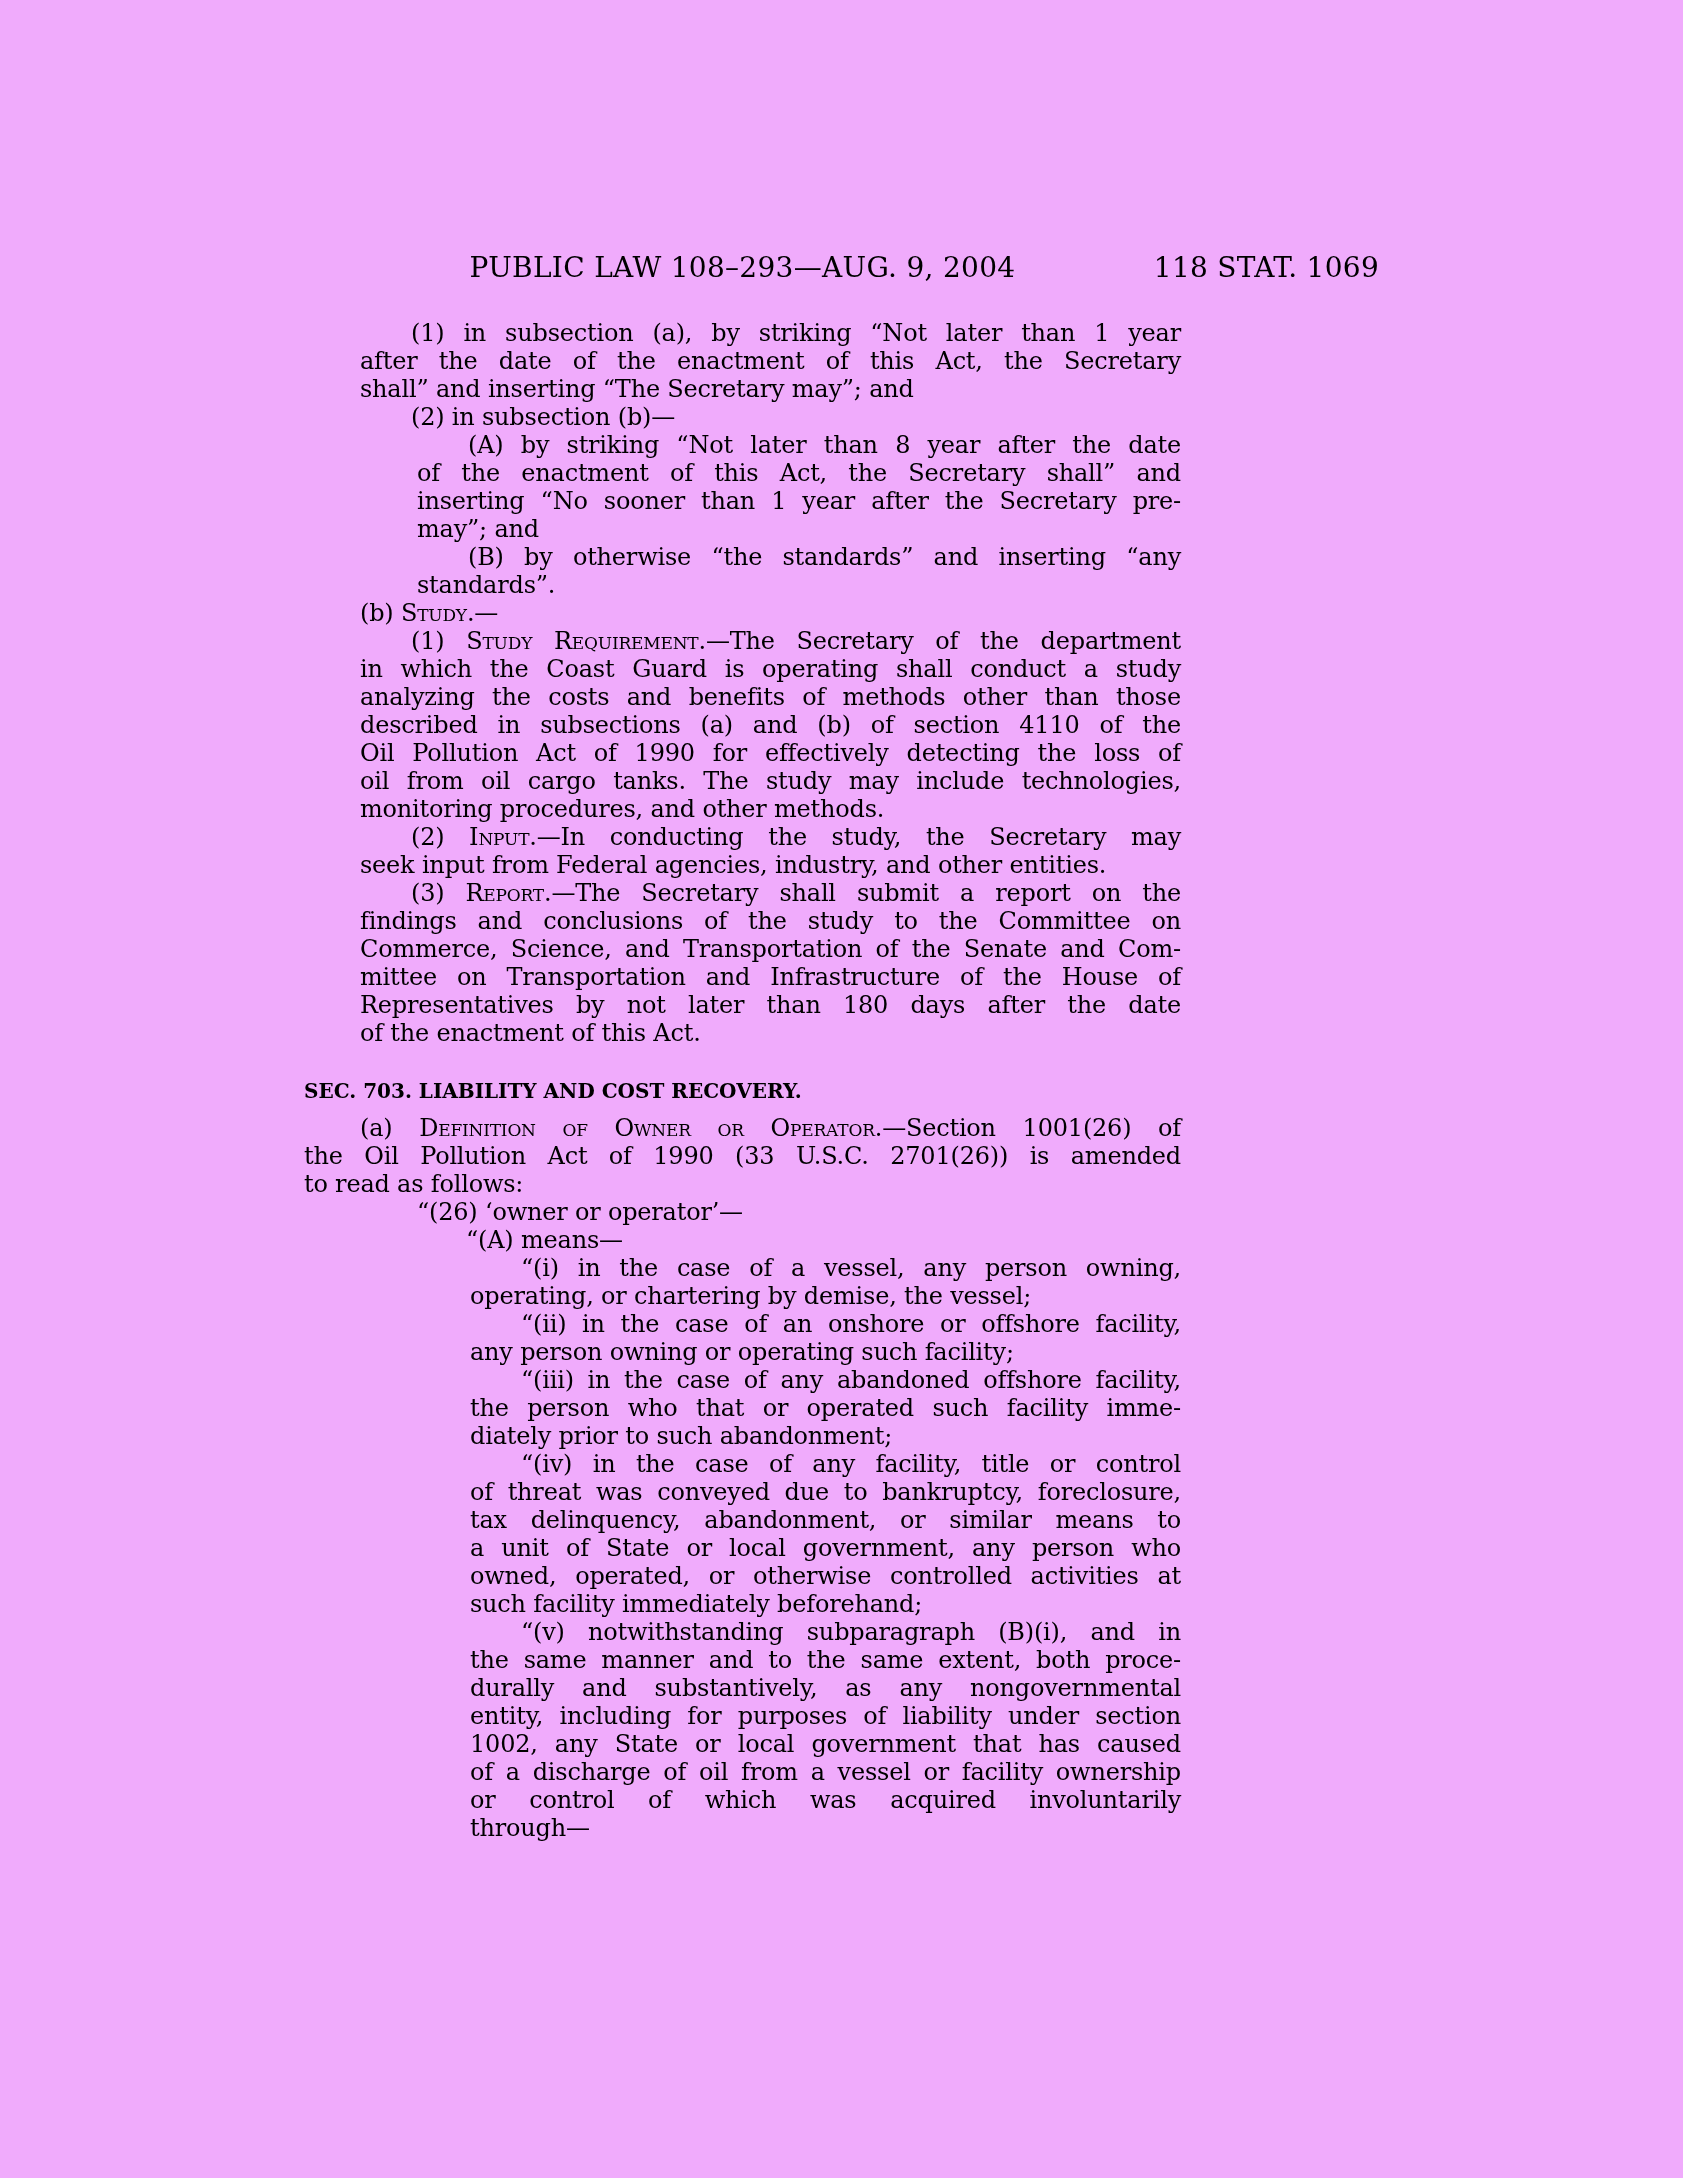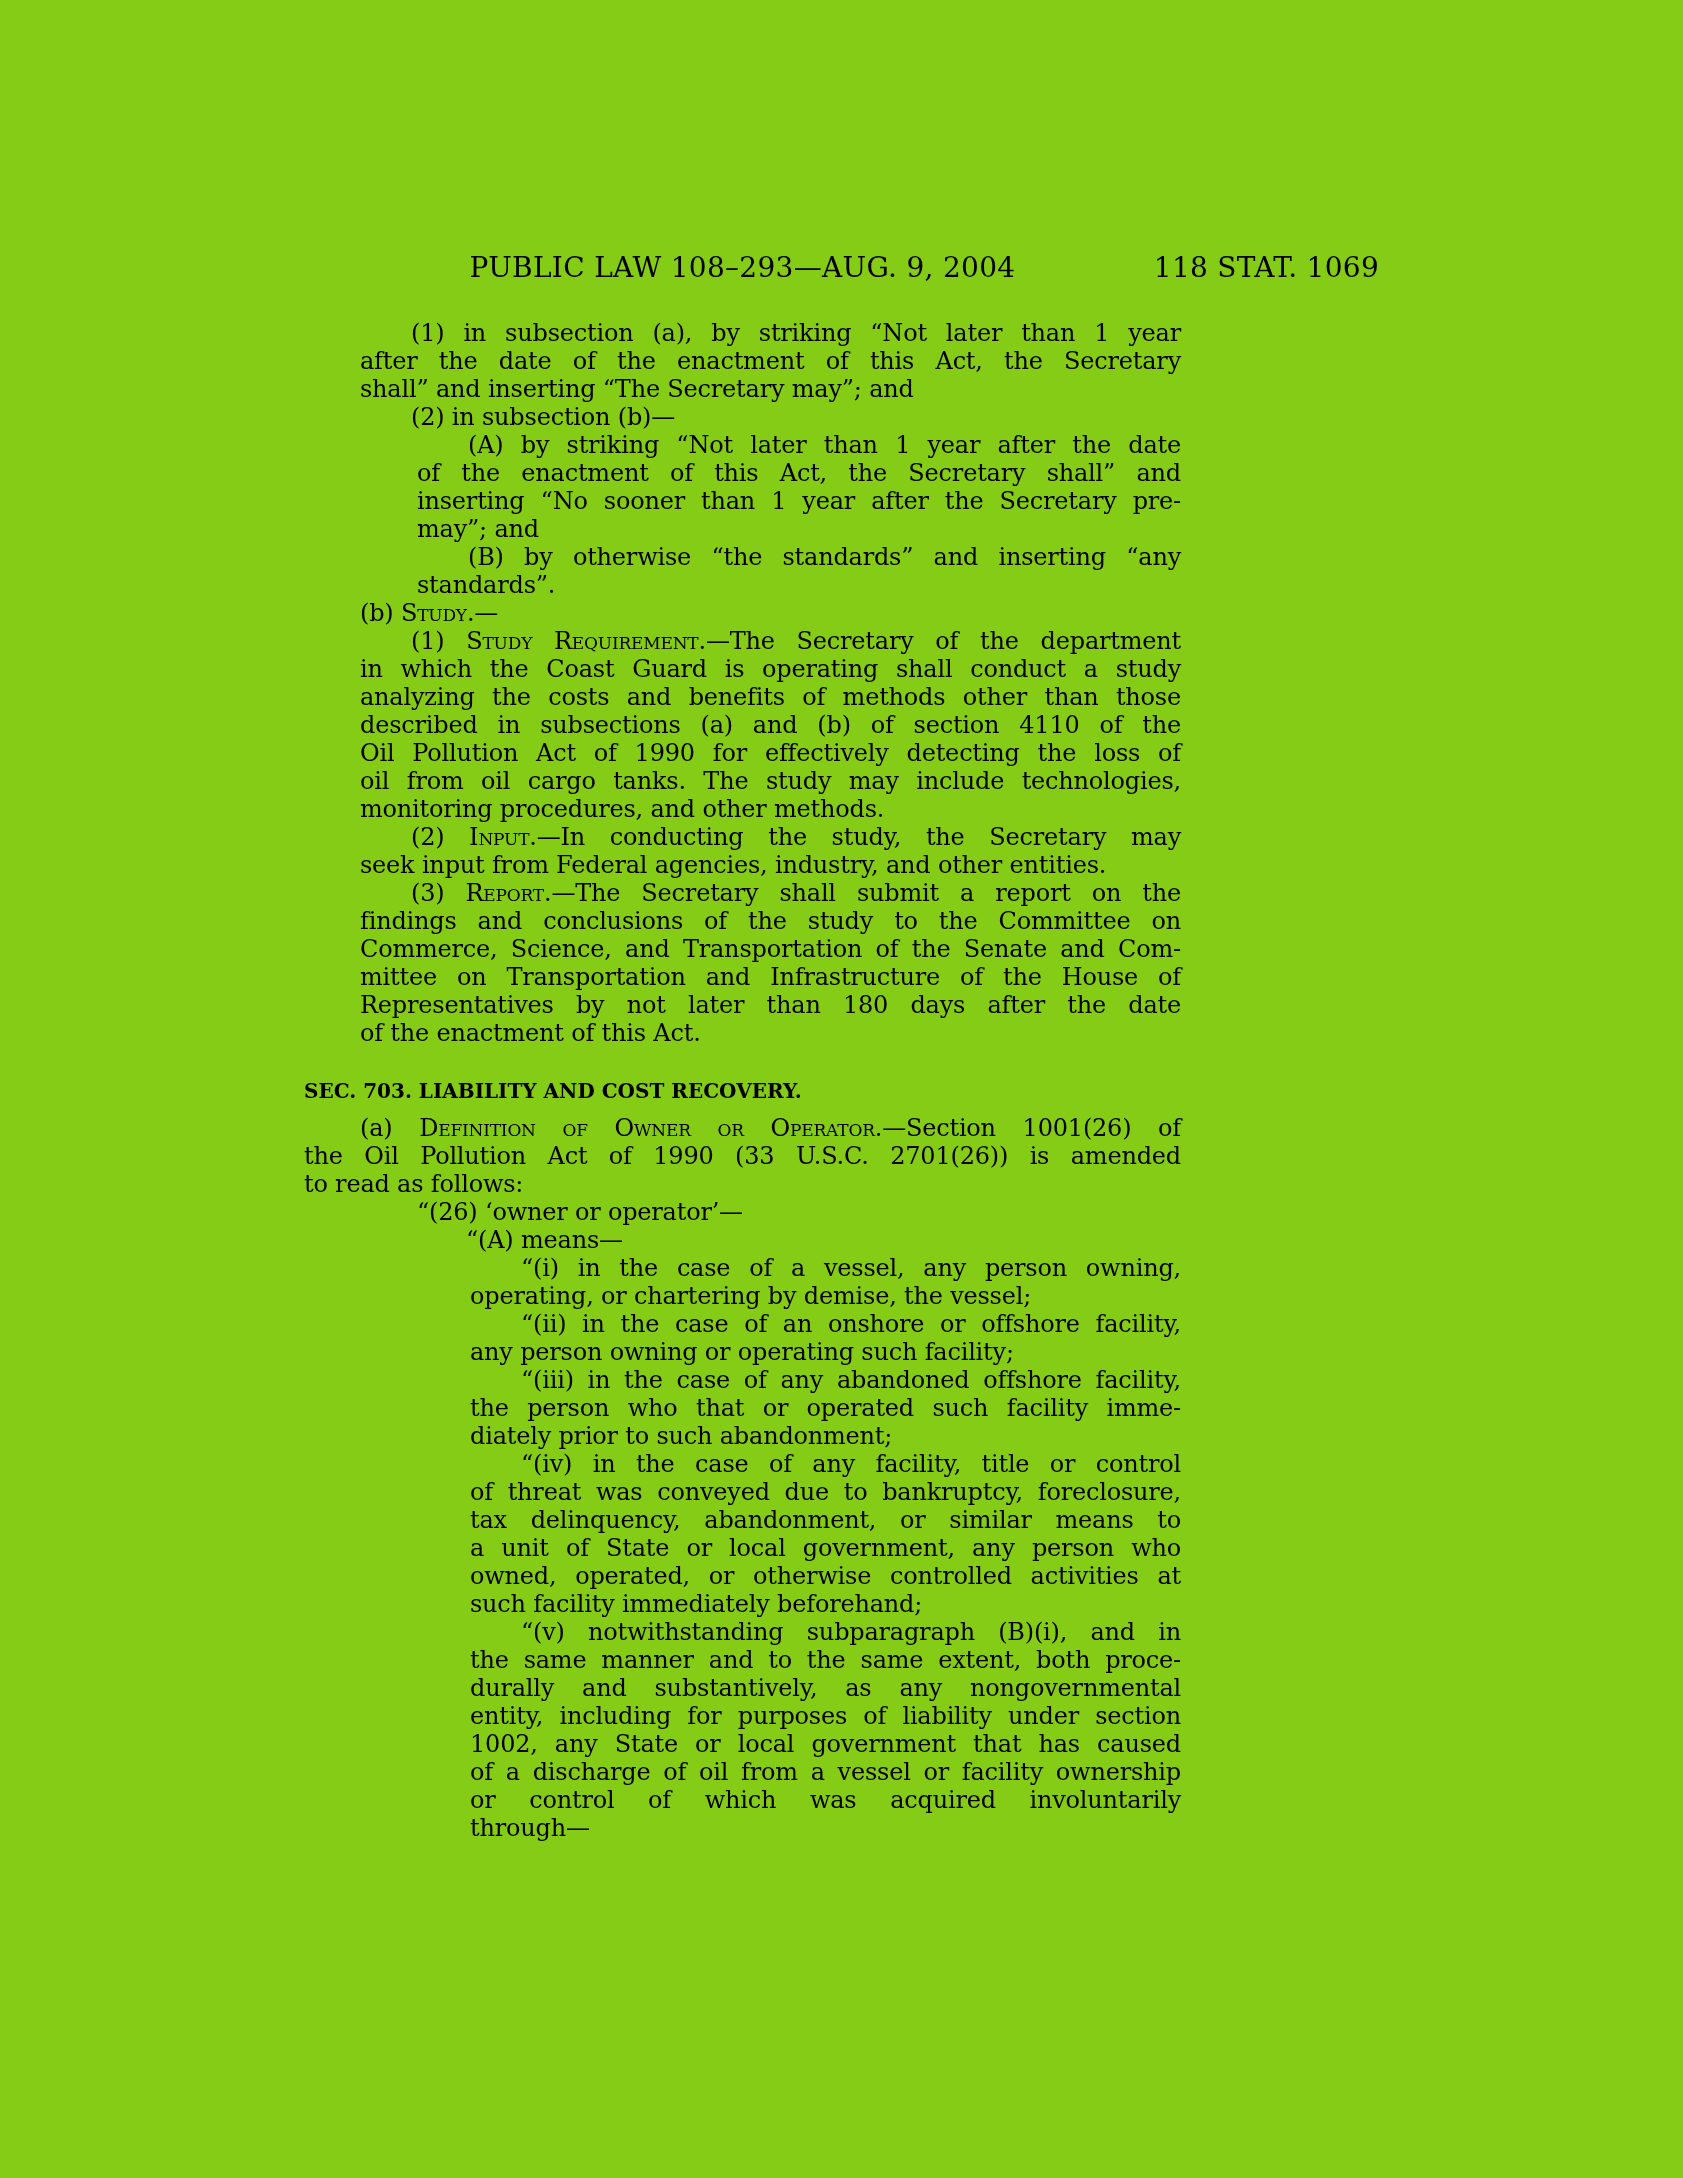--- a/index.html
+++ b/index.html
@@ -1,19 +1,19 @@
 <!DOCTYPE html>
 <html><head>
 <meta charset="utf-8">
 <style>
   html,body{margin:0;padding:0;background:#e8e8e8;}
   .page{
     position:relative;
     width:1683px;height:2178px;
-    background:#84cc16;
+    background:#f0abfc;
     font-family:"DejaVu Serif","Liberation Serif",serif;
     color:#000;
     overflow:hidden;
   }
   
   .runhead-law{
     position:absolute;top:253px;left:304px;width:877px;
     text-align:center;font-size:28px;line-height:30px;
     letter-spacing:0.3px;white-space:nowrap;
   }
@@ -52,21 +52,21 @@
   <div class="col">
       <div class="blk para">
         <div class="line">(1) in subsection (a), by striking “Not later than 1 year</div>
         <div class="line">after the date of the enactment of this Act, the Secretary</div>
         <div class="line last">shall” and inserting “The Secretary may”; and</div>
       </div>
       <div class="blk para">
         <div class="line last">(2) in subsection (b)—</div>
       </div>
       <div class="blk subpara">
-        <div class="line">(A) by striking “Not later than 1 year after the date</div>
+        <div class="line">(A) by striking “Not later than 8 year after the date</div>
         <div class="line">of the enactment of this Act, the Secretary shall” and</div>
         <div class="line">inserting “No sooner than 1 year after the Secretary pre-</div>
         <div class="line last">may”; and</div>
       </div>
       <div class="blk subpara">
         <div class="line">(B) by otherwise “the standards” and inserting “any</div>
         <div class="line last">standards”.</div>
       </div>
       <div class="blk sub">
         <div class="line last">(b) <span class="sc">Study</span>.—</div>

